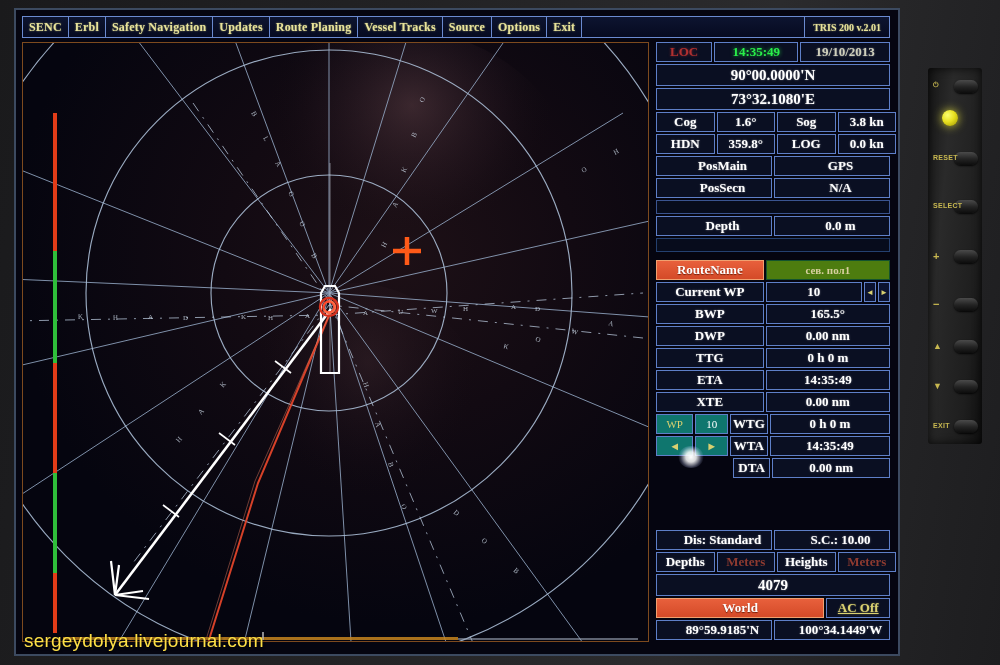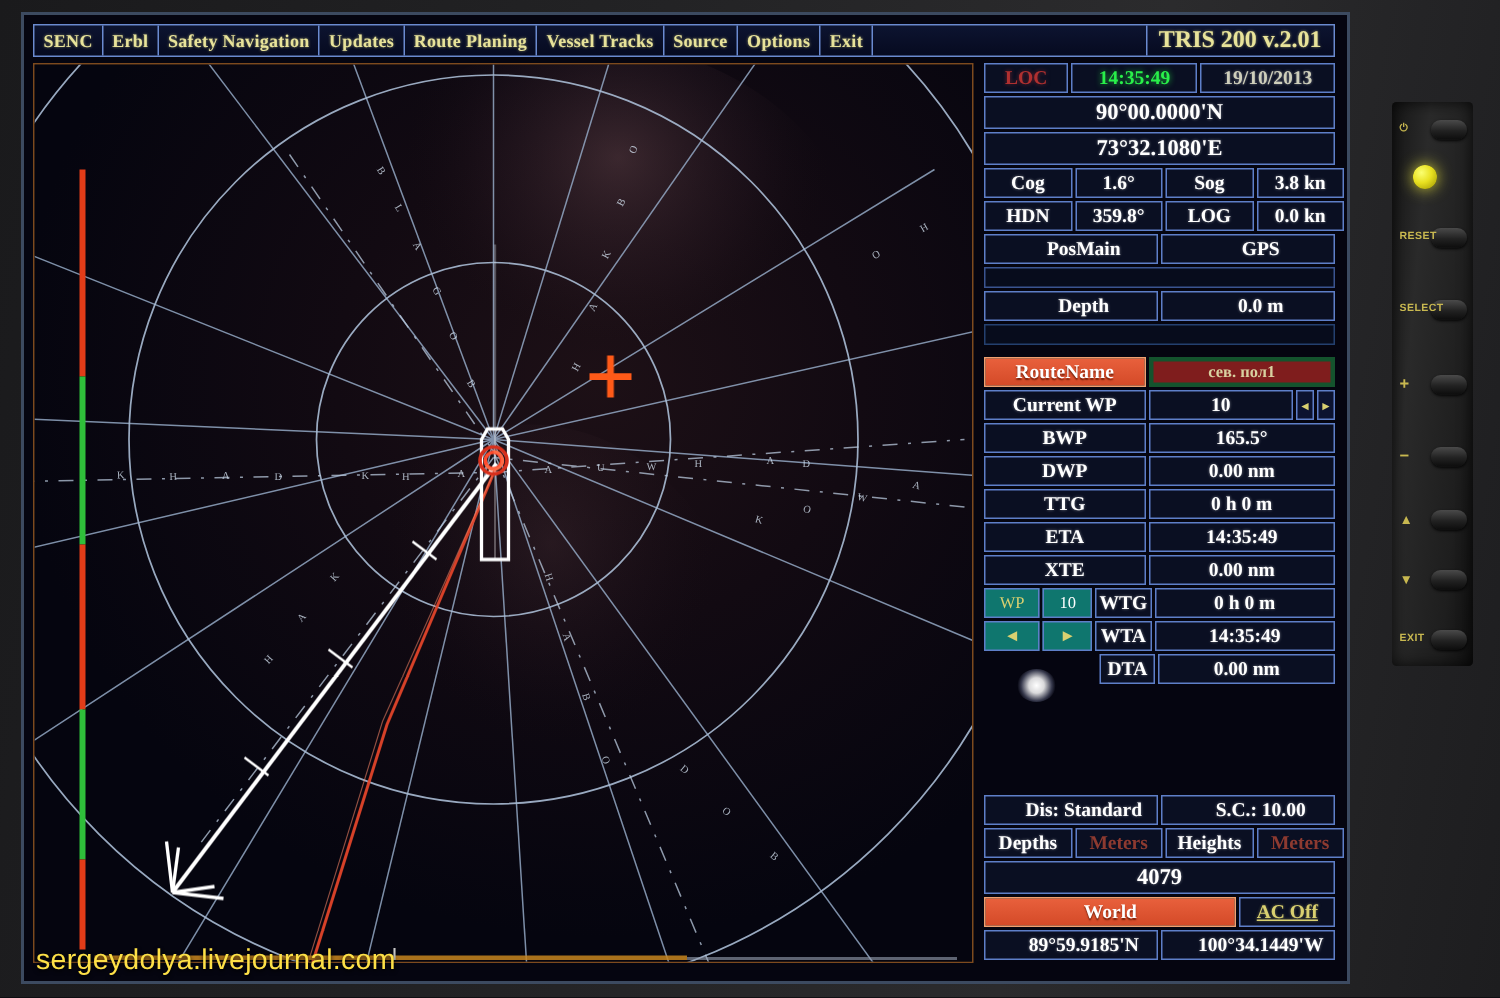--- a/index.html
+++ b/index.html
@@ -33,21 +33,21 @@
   .menu-item {
     display: flex; align-items: center; padding: 0 6px;
     font-size: 12px; font-weight: bold; color: #e8e39a;
     border-right: 1px solid #6a8ad0;
     text-shadow: 0 0 2px rgba(230,225,140,.6);
     white-space: nowrap; letter-spacing: .2px;
   }
   .menu-spacer { flex: 1; border-right: 1px solid #6a8ad0; }
   #version {
     display: flex; align-items: center; padding: 0 8px;
-    font-size: 16px; font-weight: bold; color: #e8e39a;
+    font-size: 10px; font-weight: bold; color: #e8e39a;
     text-shadow: 0 0 2px rgba(230,225,140,.6); white-space: nowrap;
   }
 
   
   #chart-wrap {
     position: absolute; left: 6px; top: 32px; width: 627px; height: 600px;
     border: 1px solid #7d4a1e;
     background: #05050f;
     overflow: hidden;
   }
@@ -83,21 +83,21 @@
     background: #070c1c; border: 1px solid #3a5490; height: 14px;
   }
   .redbox {
     background: linear-gradient(180deg,#e8603c 0%,#d44a28 100%);
     border: 1px solid #f0a070; color: #ffffff;
     font-size: 13px; font-weight: bold;
     display: flex; align-items: center; justify-content: center;
     height: 20px; text-shadow: 0 1px 1px rgba(90,20,0,.8);
   }
   .routeval {
-    background: #7f1d1d; border: 3px solid #14532d;
+    background: #4d7c0f; border: 1px solid #14532d;
     color: #d8d0a0; font-size: 11px; font-weight: bold;
     display: flex; align-items: center; justify-content: center;
     height: 20px; flex: 1;
   }
   .stepper {
     display: flex; flex: 0 0 26px; gap: 2px; margin-left: 2px;
   }
   .stepbtn {
     flex: 1; background: #0c1330; border: 1px solid #5e7fc8;
     display: flex; align-items: center; justify-content: center;
@@ -344,20 +344,24 @@
         <div class="cell q">HDN</div>
         <div class="cell q" style="margin-left:2px;">359.8°</div>
         <div class="cell q" style="margin-left:2px;">LOG</div>
         <div class="cell q" style="margin-left:2px;">0.0 kn</div>
       </div>
 
       <div class="row">
         <div class="cell half">PosMain</div>
         <div class="cell half" style="margin-left:2px;">GPS</div>
       </div>
+      <div class="row">
+        <div class="cell half">PosSecn</div>
+        <div class="cell half" style="margin-left:2px;">N/A</div>
+      </div>
 
       <div class="row">
         <div class="blankrow" style="flex:1;"></div>
       </div>
 
       <div class="row">
         <div class="cell half">Depth</div>
         <div class="cell half" style="margin-left:2px;">0.0 m</div>
       </div>
 

